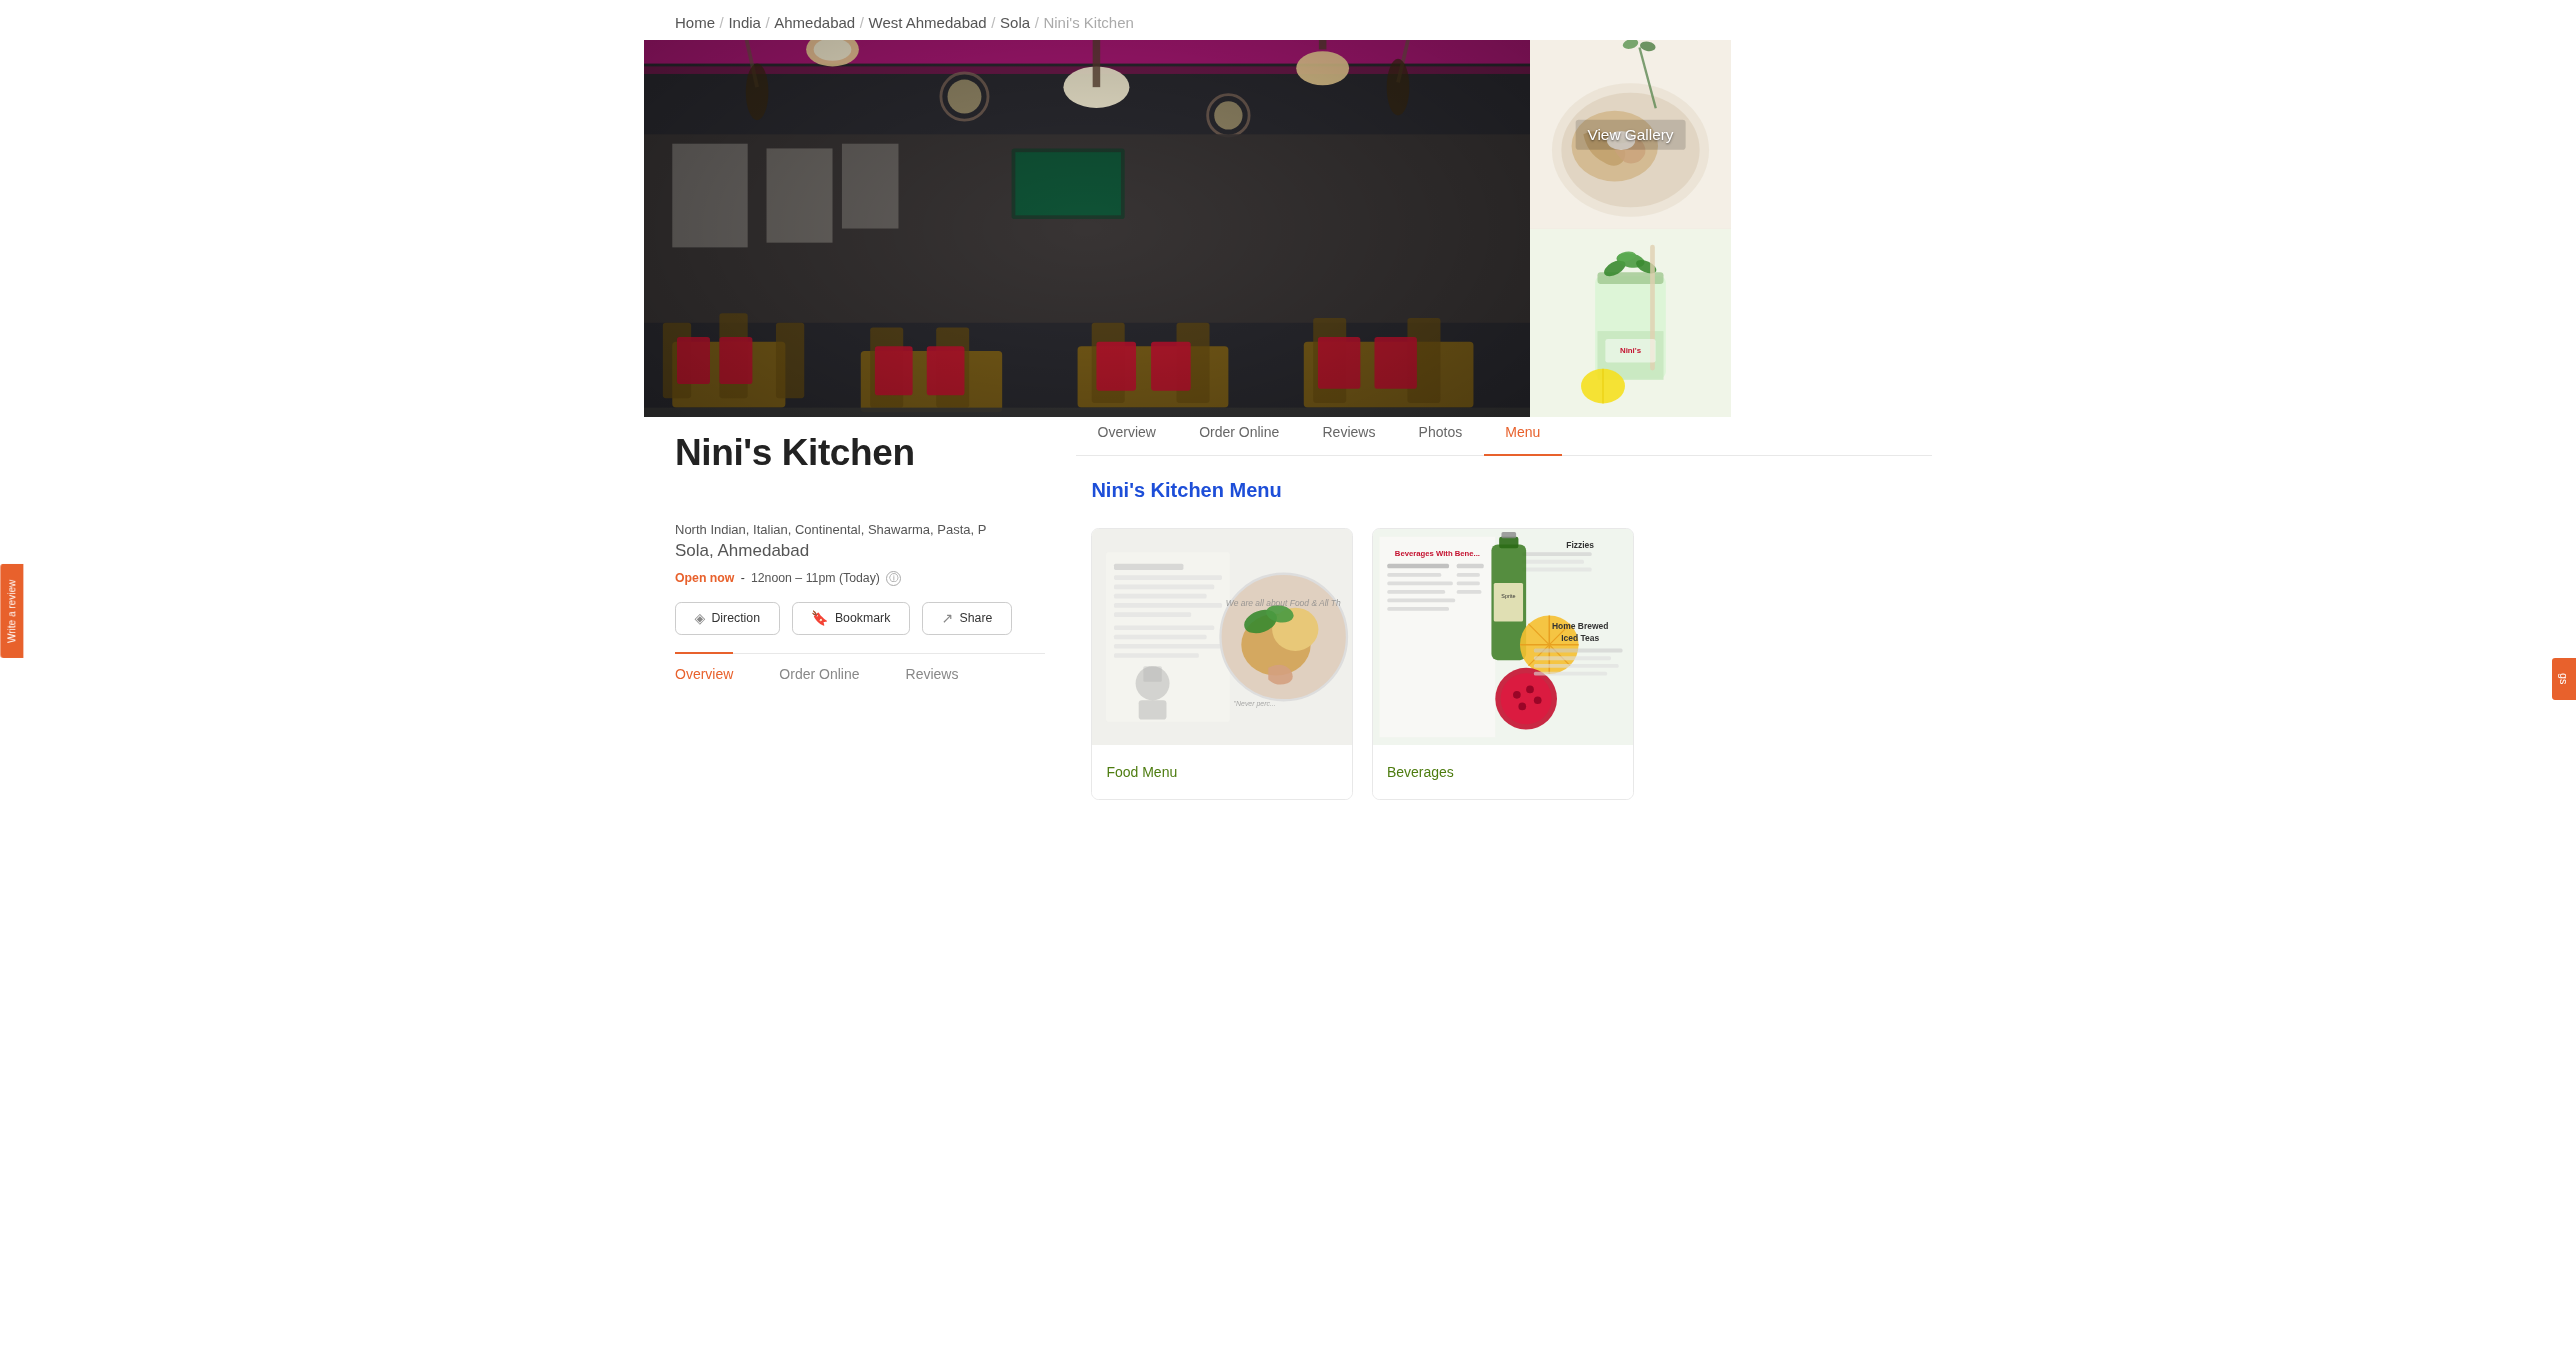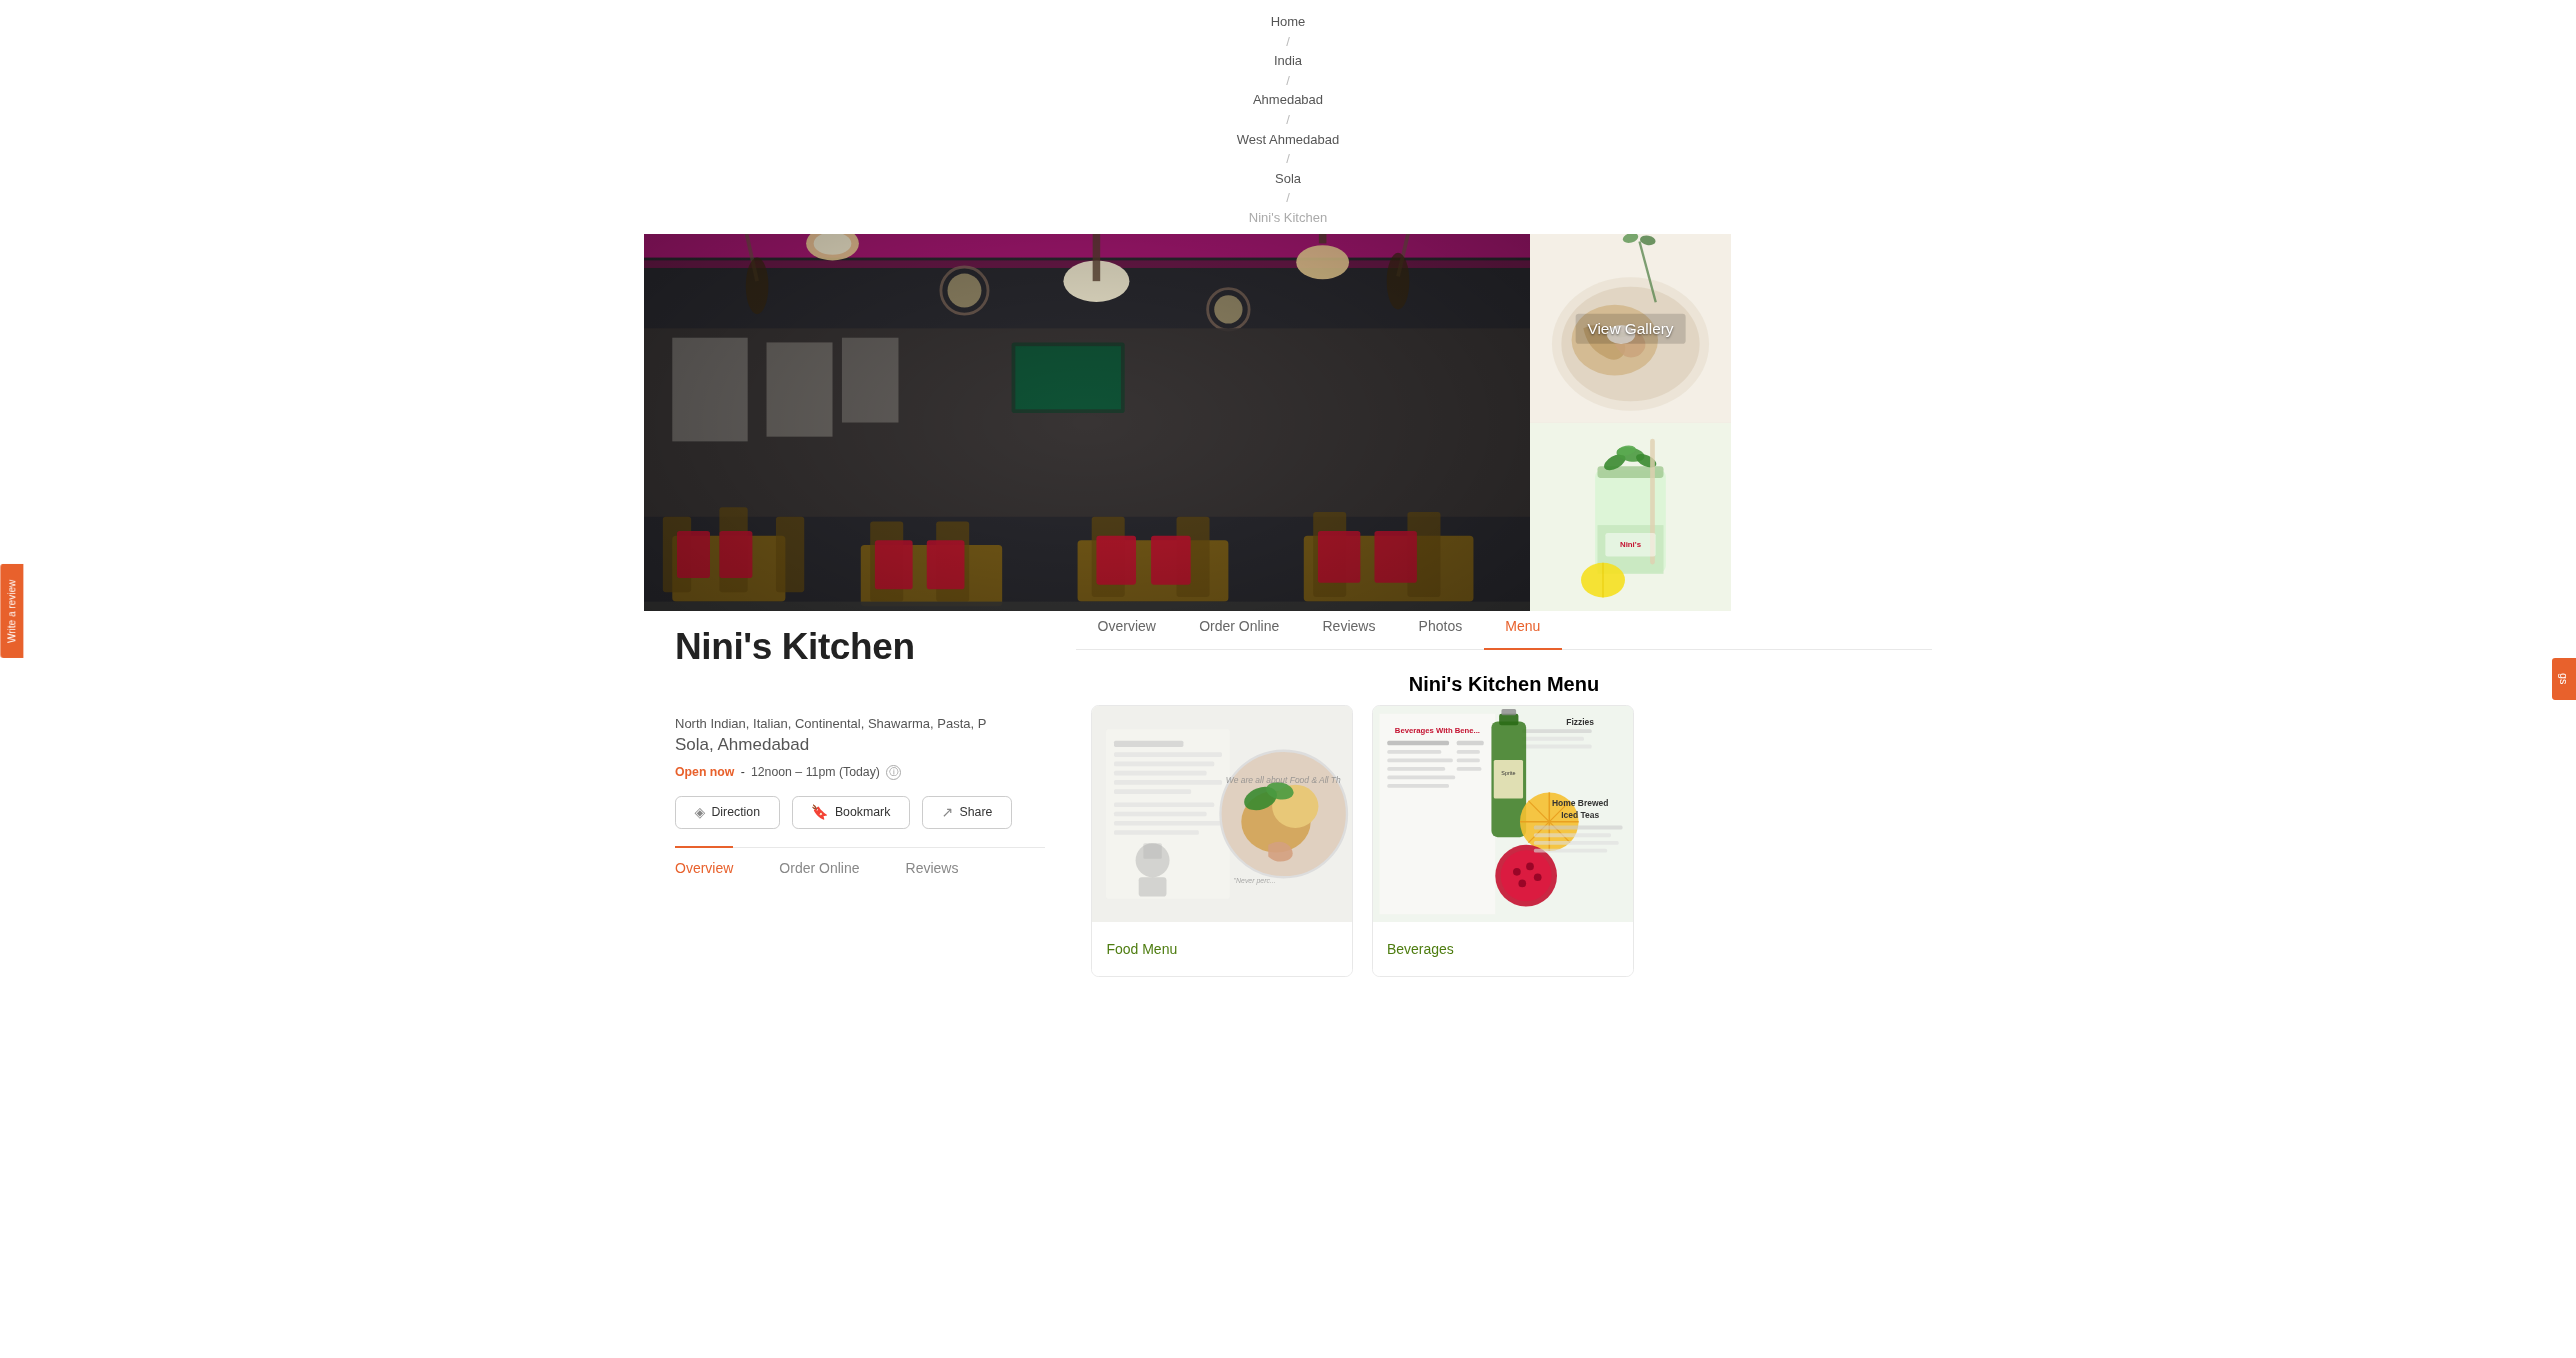--- a/index.html
+++ b/index.html
@@ -1,26 +1,25 @@
 <!DOCTYPE html>
 <html style="font-size:12.3px"><head>
   <meta charset="utf-8">
   <style>
     * { box-sizing: border-box; margin: 0; padding: 0; }
     body { font-family: 'Segoe UI', Arial, sans-serif; background: #fff; color: #333; font-size: 12.3px; }
 
     
     .breadcrumb {
       padding: 14px 31px 9.3px;
-      font-size: 13px;
+      font-size: 15px;
       color: #888;
       display: flex;
       gap: 4.6px;
       align-items: center;
-      flex-direction: column;
     }
     .breadcrumb span { color: #888; }
     .breadcrumb span.active { color: #aaa; }
     .breadcrumb a { color: #555; text-decoration: none; }
     .breadcrumb .sep { color: #bbb; }
     .hero-main {
       background: #2a2a2a;
       position: relative;
       overflow: hidden;
     }
@@ -115,23 +114,22 @@
       font-weight: 500;
     }
 
     
     .menu-section {
       padding: 23px 15.4px;
     }
     .menu-title {
       font-size: 20px;
       font-weight: 600;
-      color: #000000;
-      margin-bottom: 9px;
-      text-align: center;
+      color: #1d4ed8;
+      margin-bottom: 26px;
     }
 
     
     .menu-cards {
       display: flex;
       gap: 18.5px;
       flex-wrap: wrap;
     }
     .menu-card {
       width: 262px;

